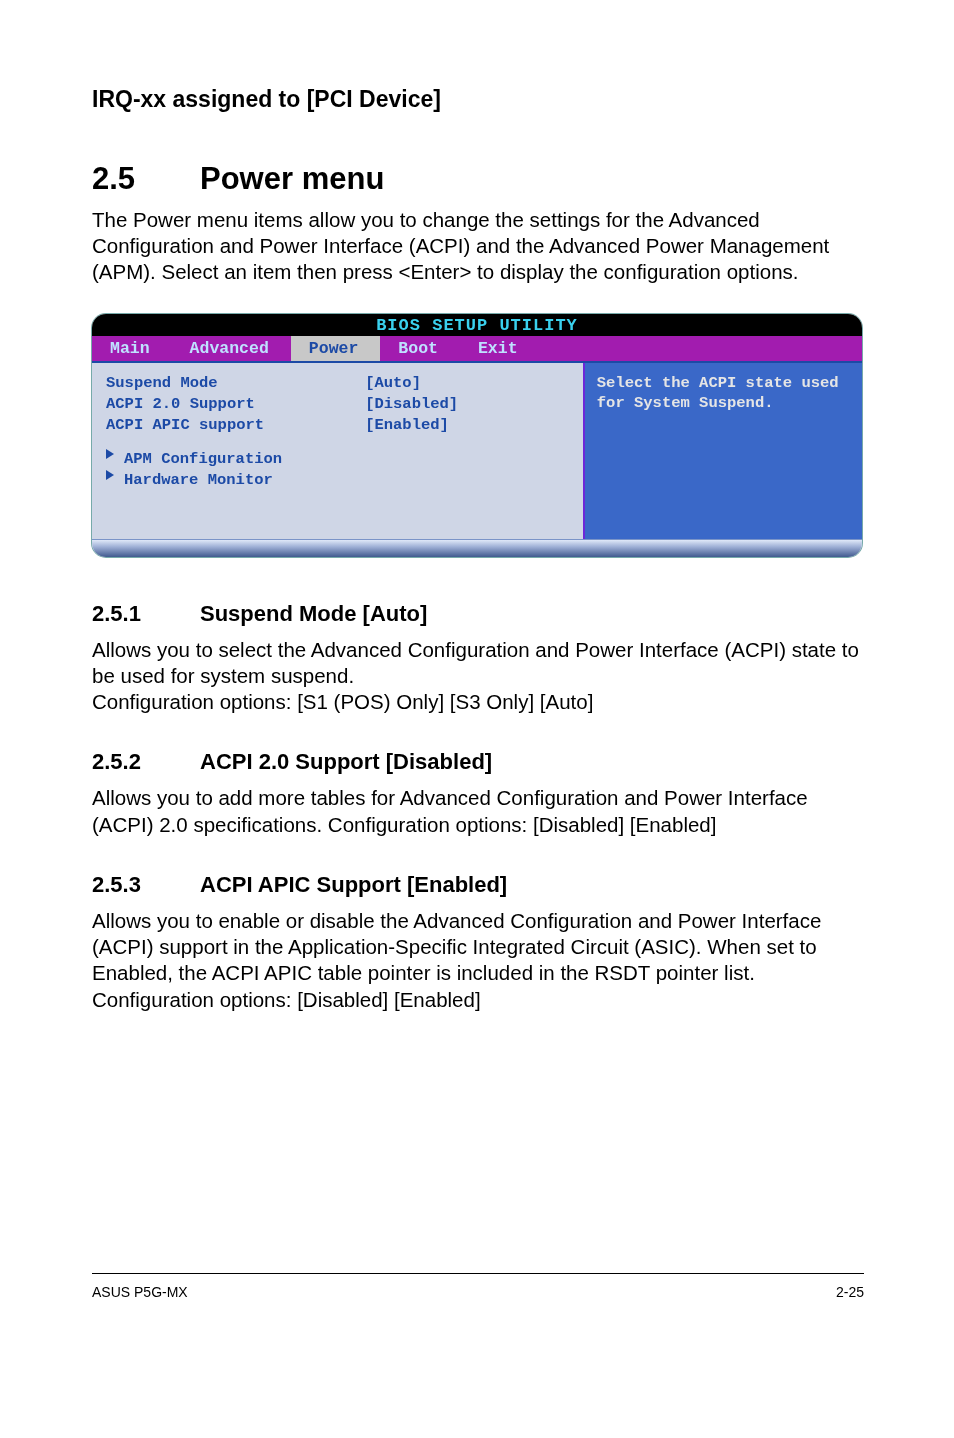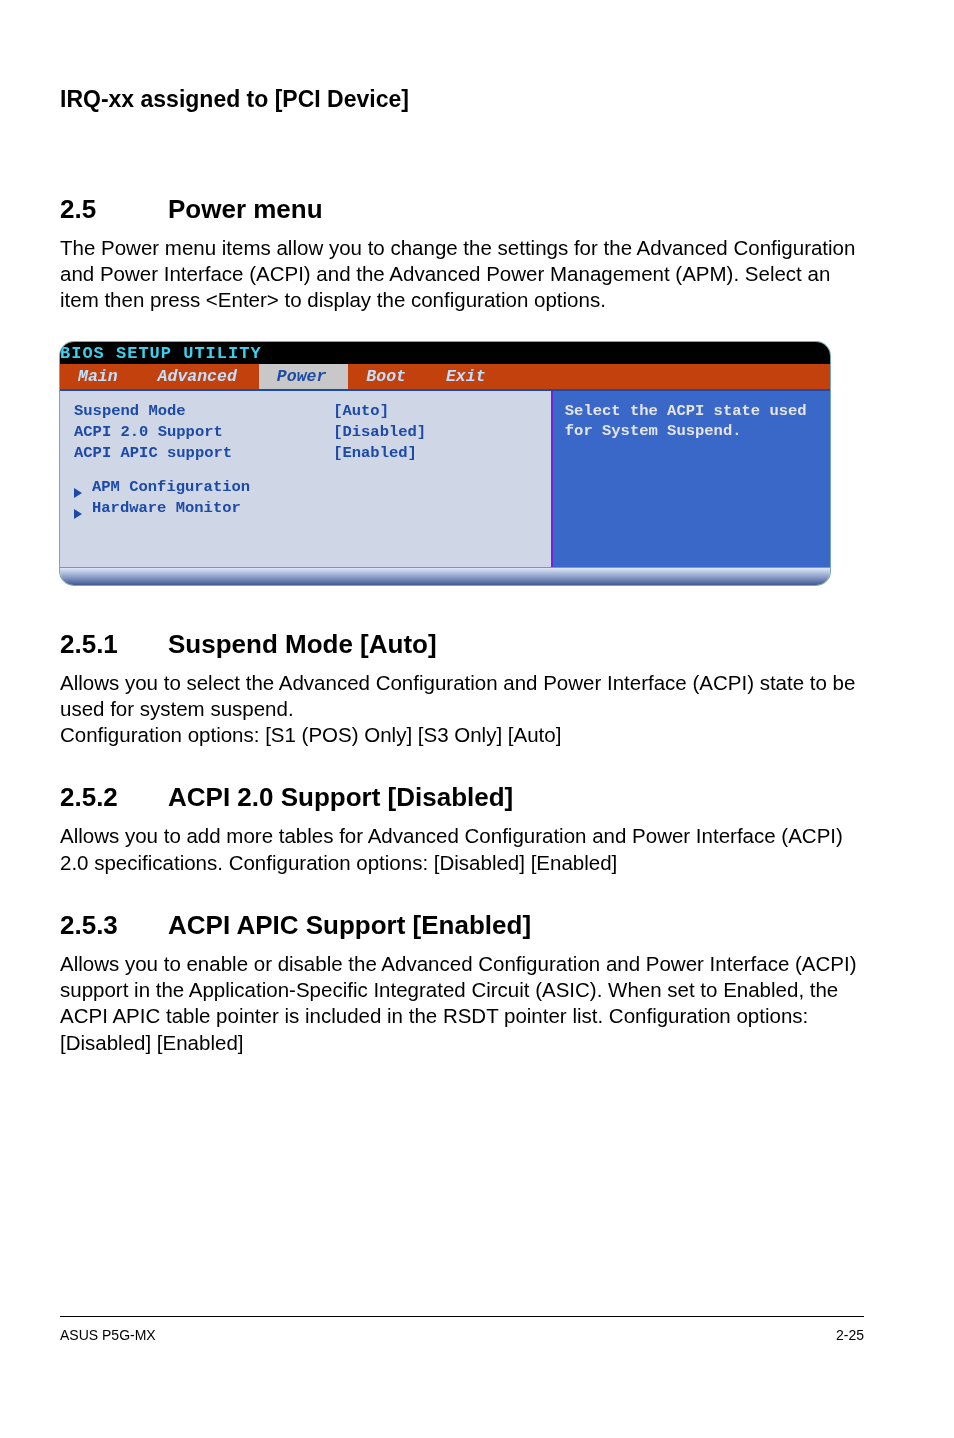--- a/index.html
+++ b/index.html
@@ -1,70 +1,69 @@
 <!DOCTYPE html>
 <html><head>
 <meta charset="utf-8">
 <style>
   * { box-sizing: border-box; margin: 0; padding: 0; }
   html, body { width: 954px; background: #fff; font-family: Arial, Helvetica, sans-serif; color: #000; }
-  .page { padding: 86px 90px 40px 60px; }
+  .page { padding: 86px 90px 40px 92px; }
   h3.subhead { font-size: 23px; font-weight: bold; margin-bottom: 10px; }
   p.body { font-size: 20.5px; line-height: 1.28; margin-bottom: 10px; }
-  h2.chapter { font-family: Verdana, Geneva, sans-serif; font-weight: bold; font-size: 26px; margin-top: 81px; margin-bottom: 10px; }
+  h2.chapter { font-family: Verdana, Geneva, sans-serif; font-weight: bold; font-size: 31px; margin-top: 48px; margin-bottom: 10px; }
   h2.chapter .num { display: inline-block; width: 108px; }
   .bios-wrap { margin: 28px 0 44px 0; }
   .bios {
     width: 770px; border-radius: 14px; overflow: hidden;
     font-family: "Courier New", monospace; font-weight: bold;
     box-shadow: 0 0 0 1px #7aa;
   }
   .bios-title {
-    background: #000; color: #3ad1ee; 
+    background: #000; color: #3ad1ee; text-align: center;
     font-size: 17px; letter-spacing: 1px; padding: 2px 0 1px;
   }
   .bios-tabs {
-    display: flex; background: #c2410c; color: #bfe1ff;
+    display: flex; background: #a21caf; color: #bfe1ff;
     font-size: 16.5px;
-    font-style: italic;
   }
   .bios-tabs span { padding: 3px 22px 3px 18px; }
   .bios-tabs span.active { background: #c8c8c8; color: #1c4aa6; }
   .bios-body {
     display: flex; height: 178px;
     border-top: 2px solid #1c4aa6;
   }
   .bios-left {
     flex: 0 0 64%;
     background: #cfd6e6;
     color: #1c4aa6;
     padding: 10px 14px 8px 14px;
     font-size: 15.5px; line-height: 1.35;
     border-right: 2px solid #6d28d9;
     position: relative;
   }
   .bios-left .row { display: flex; }
   .bios-left .row .lbl { flex: 0 0 56%; }
   .bios-left .sep { height: 14px; }
-  .bios-left .submenu { display: flex; align-items: flex-end; }
+  .bios-left .submenu { display: flex; align-items: flex-start; }
   .bios-left .tri {
     width: 0; height: 0; border-top: 5px solid transparent;
     border-bottom: 5px solid transparent; border-left: 8px solid #1c4aa6;
     margin-right: 10px;
   }
   .bios-right {
     flex: 1; background: #3a68c8; color: #e5e5e5;
     padding: 10px 12px; font-size: 15.5px; line-height: 1.3;
   }
   .bios-bottom {
     height: 18px;
     background: linear-gradient(#dfe8f8, #9fb0d6 40%, #415a8f 100%);
     border-top: 1px solid #7a94c8;
   }
-  h3.sechead { font-size: 26px; font-weight: bold; margin-top: 34px; margin-bottom: 10px; }
+  h3.sechead { font-size: 22px; font-weight: bold; margin-top: 34px; margin-bottom: 10px; }
   h3.sechead .secnum { display: inline-block; width: 108px; }
   .footer {
     position: relative; margin-top: 260px;
     border-top: 1px solid #000; padding-top: 10px;
     display: flex; justify-content: space-between;
     font-size: 14px;
   }
 </style>
 </head>
 <body>

